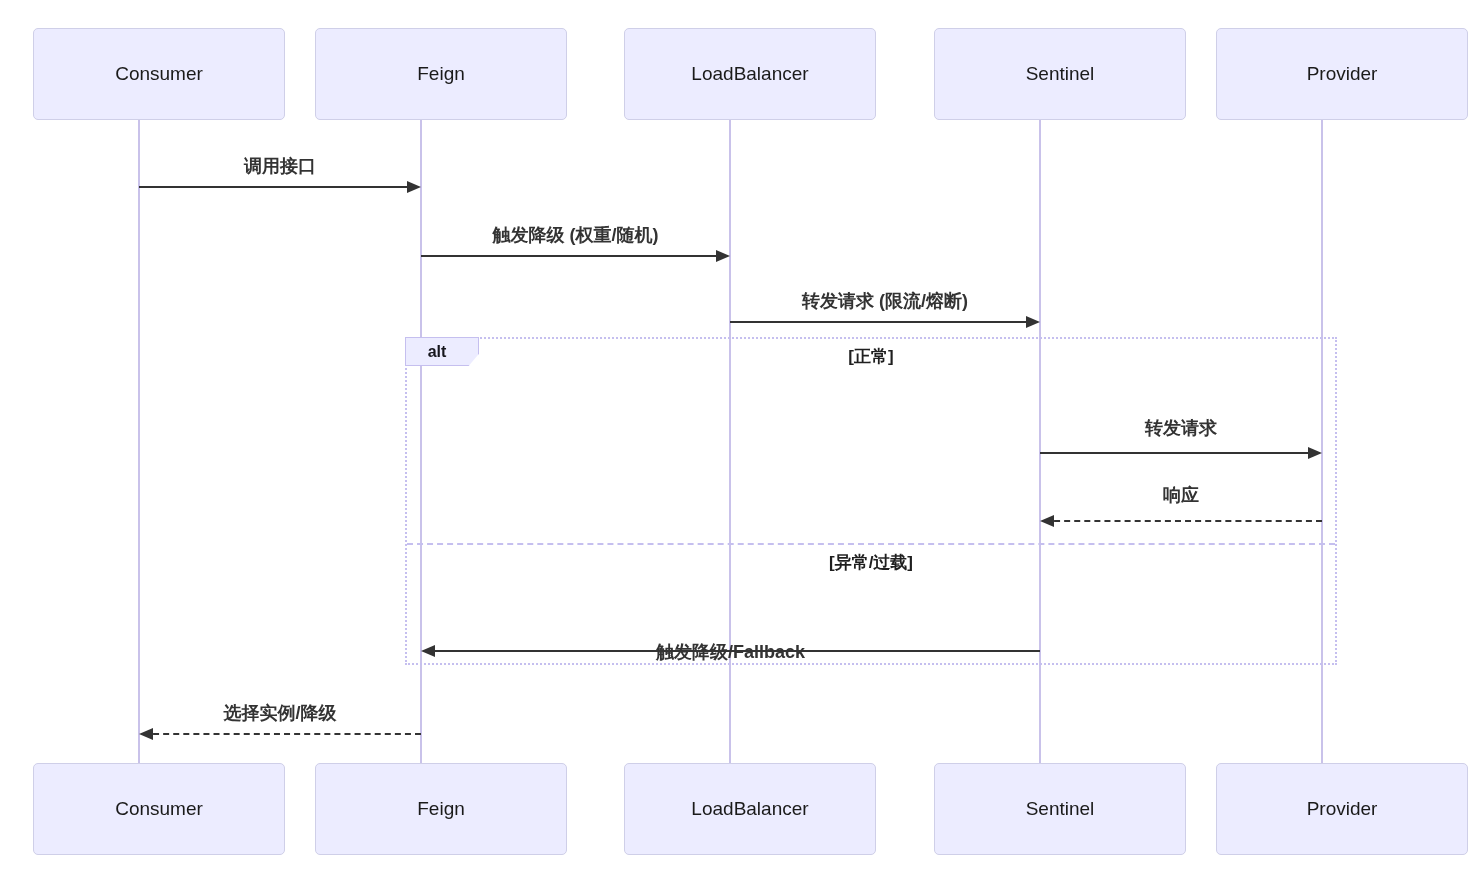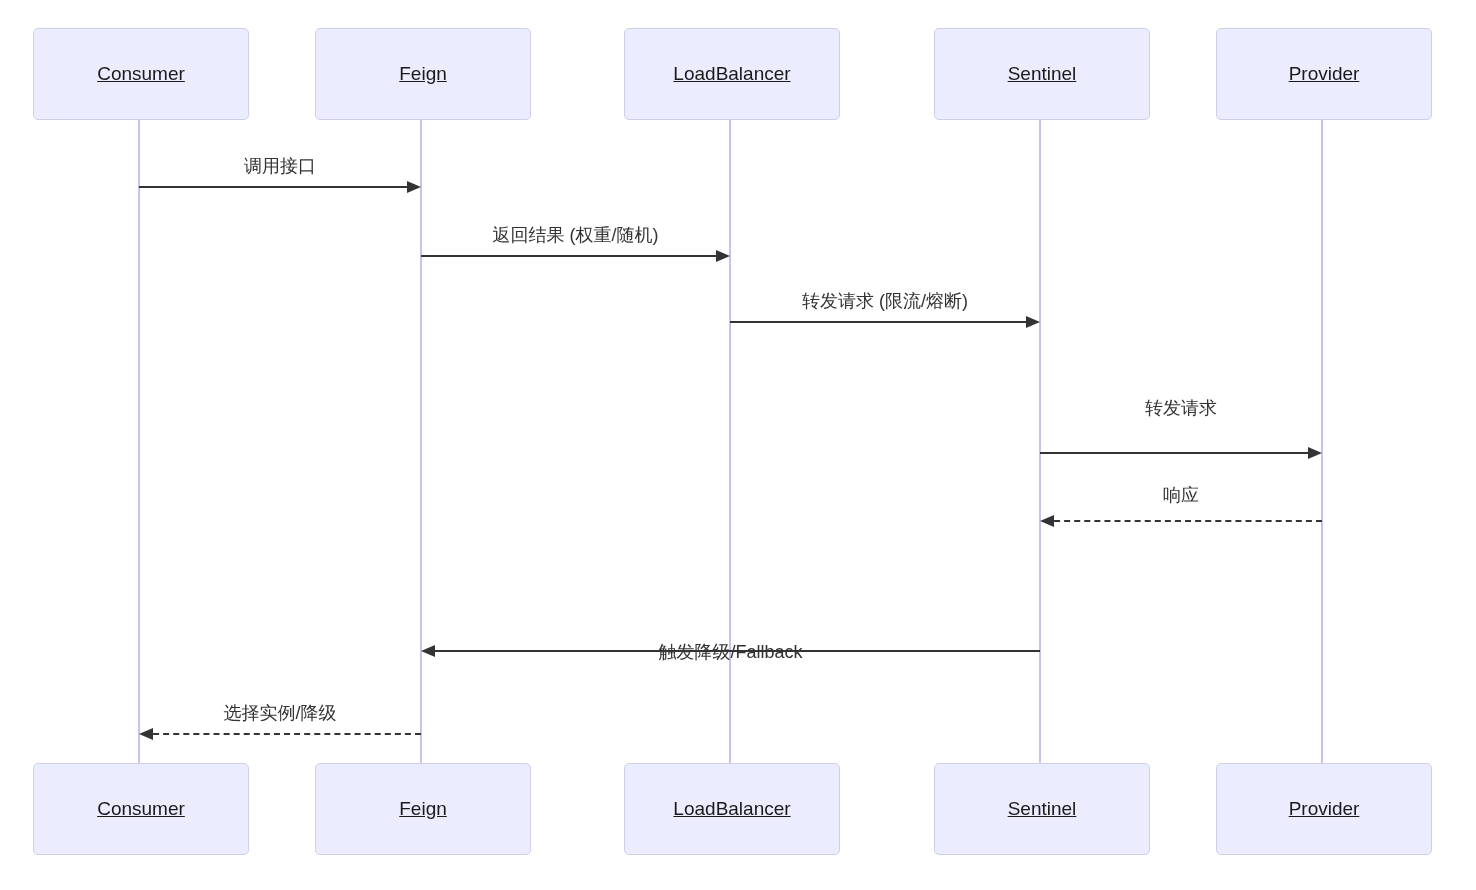--- a/index.html
+++ b/index.html
@@ -8,38 +8,37 @@
   #stage {
     position: relative;
     width: 1476px; height: 890px;
     background: var(--bg, #ffffff);
     font-family: "Liberation Sans", "DejaVu Sans", sans-serif;
     overflow: hidden;
     color: var(--text, #333333);
   }
   .actor {
     position: absolute;
-    width: 216px; height: 92px;
+    width: 252px; height: 92px;
     background: var(--actor-fill, #ECECFF);
     border: 1px solid var(--actor-border, #CFCFE8);
     border-radius: 5px;
     display: flex; align-items: center; justify-content: center;
     font-size: 19px;
     color: #1a1a1a;
     z-index: 4;
     box-sizing: border-box;
-    text-decoration: underline;
   }
   .lifeline {
     position: absolute;
     width: 2px;
     background: var(--lifeline, #C9C2EA);
     z-index: 1;
   }
-  .msg { position: absolute; inset: 0; z-index: 3; pointer-events: none; }
+  .msg { position: absolute; inset: 0; z-index: 3; pointer-events: none; font-weight: bold; }
   .msg-label {
     position: absolute;
     transform: translateX(-50%);
     font-size: 18px;
     line-height: 26px;
     white-space: nowrap;
     color: var(--text, #333333);
   }
   .msg-line { position: absolute; height: 0; }
   .msg-line.solid  { border-top: 2px solid var(--arrow, #333333); }
@@ -81,20 +80,26 @@
   .cond-2 { top: 212px; }
   .alt-divider {
     position: absolute; left: 0; right: 0; top: 204px;
     border-top: 2px dashed var(--frame, #C5BFEF);
   }
 </style>
 </head>
 <body>
 
 <div id="stage" style="--bg: #FFFFFF; --actor-fill: #ECECFF; --actor-border: #CFCFE8; --lifeline: #C9C2EA; --frame: #C5BFEF; --text: #333333; --arrow: #333333;">
+  <div class="alt-frame">
+    <div class="alt-label">alt</div>
+    <div class="alt-cond cond-1">[正常]</div>
+    <div class="alt-divider"></div>
+    <div class="alt-cond cond-2">[异常/过载]</div>
+  </div>
 <div class="lifeline" style="left: 138px; top: 120px; height: 643px;"></div>
     <div class="actor" style="left: 33px; top: 28px;">Consumer</div>
     <div class="actor" style="left: 33px; top: 763px;">Consumer</div>
     <div class="lifeline" style="left: 420px; top: 120px; height: 643px;"></div>
     <div class="actor" style="left: 315px; top: 28px;">Feign</div>
     <div class="actor" style="left: 315px; top: 763px;">Feign</div>
     <div class="lifeline" style="left: 729px; top: 120px; height: 643px;"></div>
     <div class="actor" style="left: 624px; top: 28px;">LoadBalancer</div>
     <div class="actor" style="left: 624px; top: 763px;">LoadBalancer</div>
     <div class="lifeline" style="left: 1039px; top: 120px; height: 643px;"></div>
@@ -102,31 +107,31 @@
     <div class="actor" style="left: 934px; top: 763px;">Sentinel</div>
     <div class="lifeline" style="left: 1321px; top: 120px; height: 643px;"></div>
     <div class="actor" style="left: 1216px; top: 28px;">Provider</div>
     <div class="actor" style="left: 1216px; top: 763px;">Provider</div>
     <div class="msg">
       <div class="msg-label" style="left: 280px; top: 153px;">调用接口</div>
       <div class="msg-line solid" style="top: 186px; left: 139px; width: 278px;"></div>
       <div class="arrowhead right" style="top: 181px; left: 407px;"></div>
     </div>
     <div class="msg">
-      <div class="msg-label" style="left: 575.5px; top: 222px;">返回结果 (权重/随机)</div>
+      <div class="msg-label" style="left: 575.5px; top: 222px;">触发降级 (权重/随机)</div>
       <div class="msg-line solid" style="top: 255px; left: 421px; width: 305px;"></div>
       <div class="arrowhead right" style="top: 250px; left: 716px;"></div>
     </div>
     <div class="msg">
       <div class="msg-label" style="left: 885px; top: 288px;">转发请求 (限流/熔断)</div>
       <div class="msg-line solid" style="top: 321px; left: 730px; width: 306px;"></div>
       <div class="arrowhead right" style="top: 316px; left: 1026px;"></div>
     </div>
     <div class="msg">
-      <div class="msg-label" style="left: 1181px; top: 395px;">转发请求</div>
+      <div class="msg-label" style="left: 1181px; top: 415px;">转发请求</div>
       <div class="msg-line solid" style="top: 452px; left: 1040px; width: 278px;"></div>
       <div class="arrowhead right" style="top: 447px; left: 1308px;"></div>
     </div>
     <div class="msg">
       <div class="msg-label" style="left: 1181px; top: 482px;">响应</div>
       <div class="msg-line dashed" style="top: 520px; left: 1044px; width: 278px;"></div>
       <div class="arrowhead left" style="top: 515px; left: 1040px;"></div>
     </div>
     <div class="msg">
       <div class="msg-label" style="left: 730.5px; top: 639px;">触发降级/Fallback</div>

